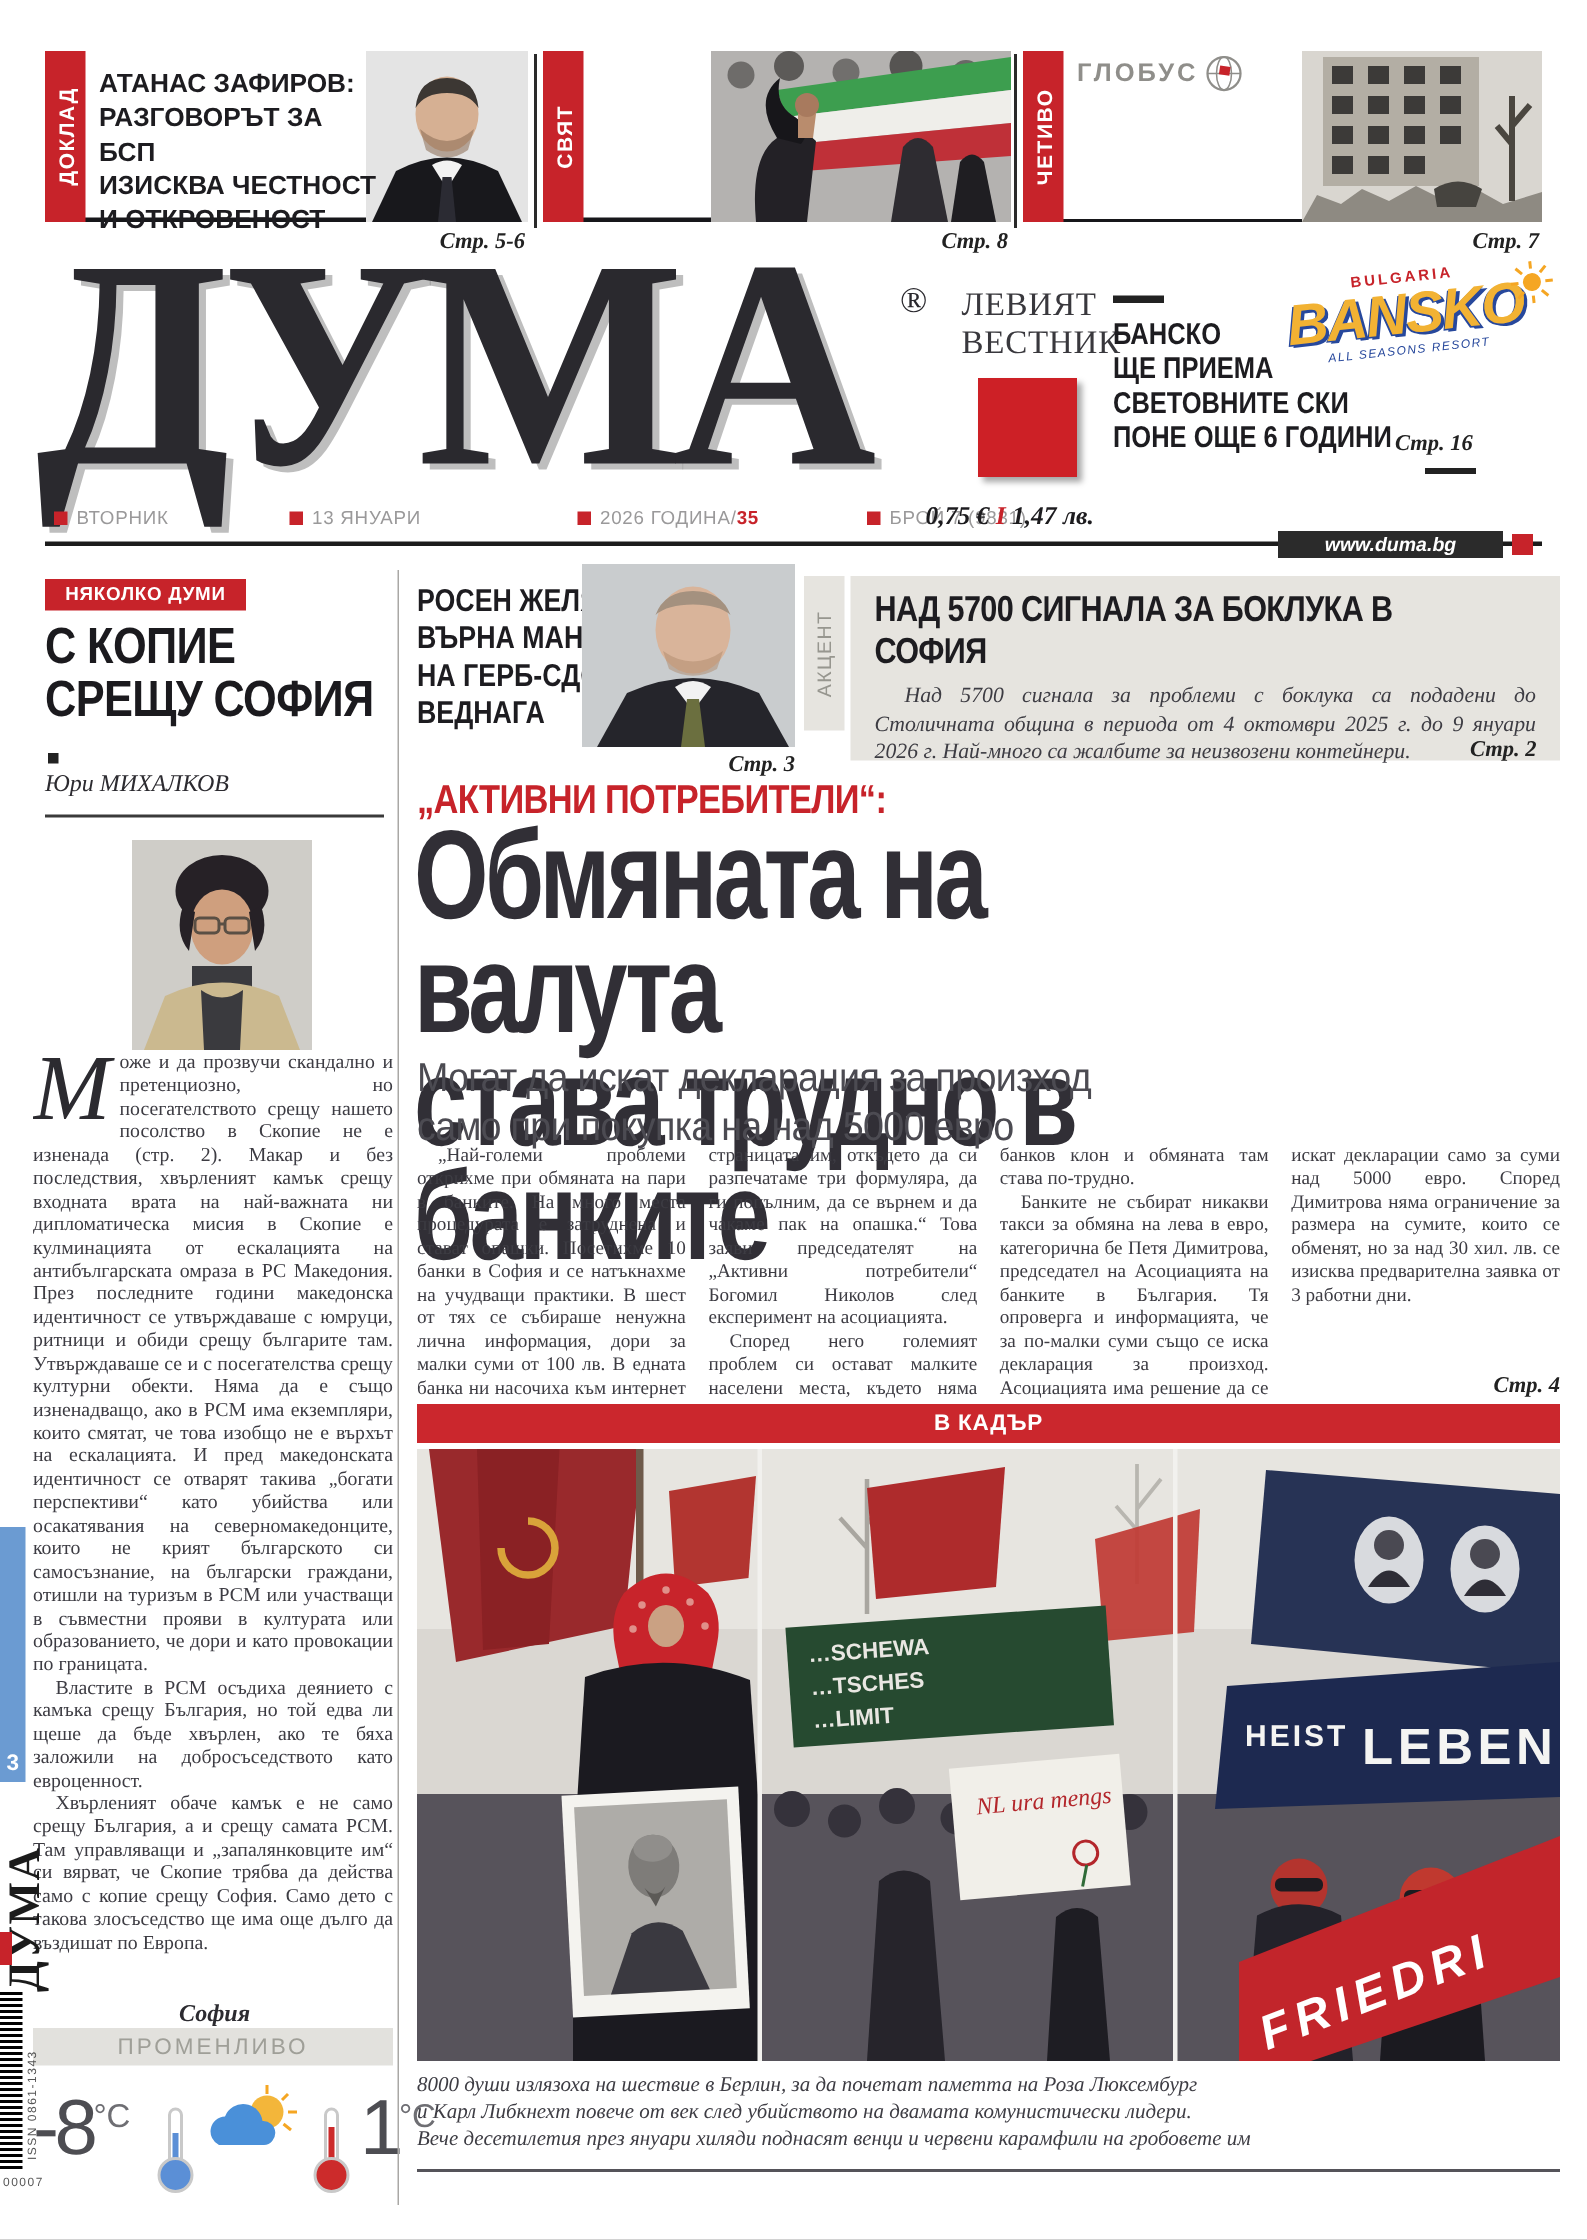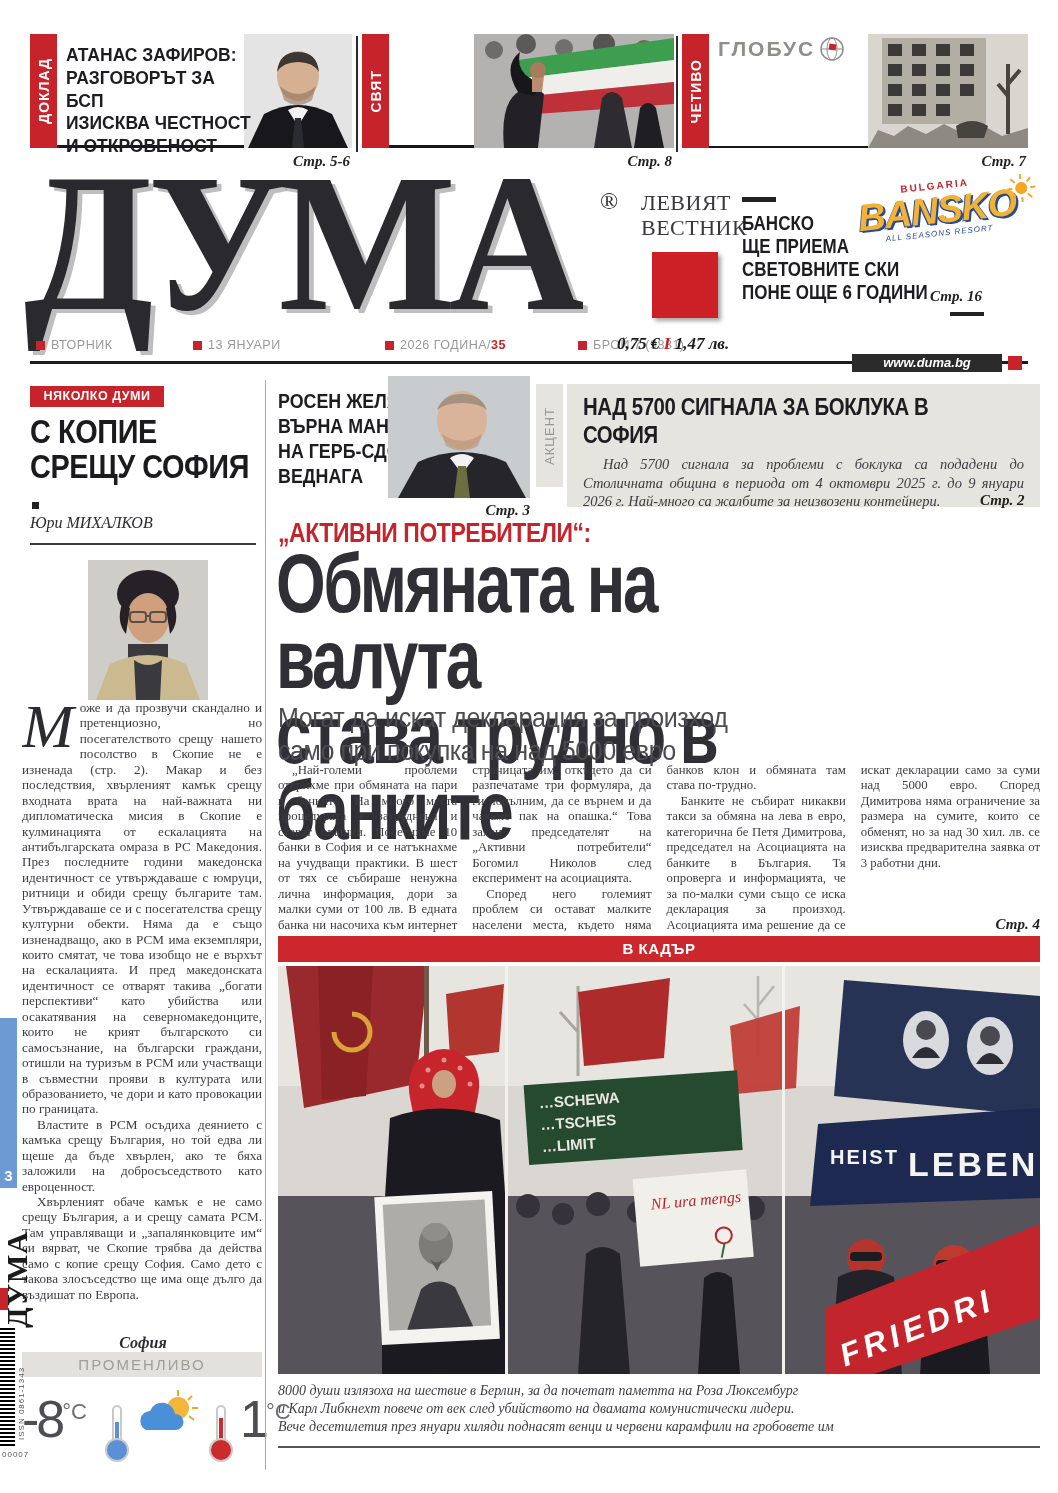--- a/index.html
+++ b/index.html
@@ -130,21 +130,21 @@
     font-family:"Liberation Serif",serif;font-weight:bold;font-size:30px;color:#1b1b1b;
     writing-mode:vertical-rl;transform:rotate(180deg);letter-spacing:1px;}
   .edge-red{position:absolute;left:0;top:1288px;width:8px;height:22px;background:var(--red);}
   .edge-barcode{position:absolute;left:0;top:1328px;width:15px;height:118px;
     background:repeating-linear-gradient(to bottom,#000 0 2px,#fff 2px 4px);}
   .edge-issn{position:absolute;left:17px;top:1330px;font-size:8px;color:#555;
     writing-mode:vertical-rl;transform:rotate(180deg);letter-spacing:1px;height:110px;}
   .edge-num{position:absolute;left:2px;top:1450px;font-size:8px;color:#555;letter-spacing:1px;}
 
   .globus{display:flex;align-items:center;gap:4px;color:#8f8e8a;font-weight:bold;
-    font-size:21px;letter-spacing:2px;}
+    font-size:17px;letter-spacing:2px;}
 </style>
 </head>
 <body>
 
 <div class="page">
 
   <div class="teaser" style="left:30px;width:322px;">
     <div class="t-inner">
       <div class="tab">
           <span>ДОКЛАД</span>

